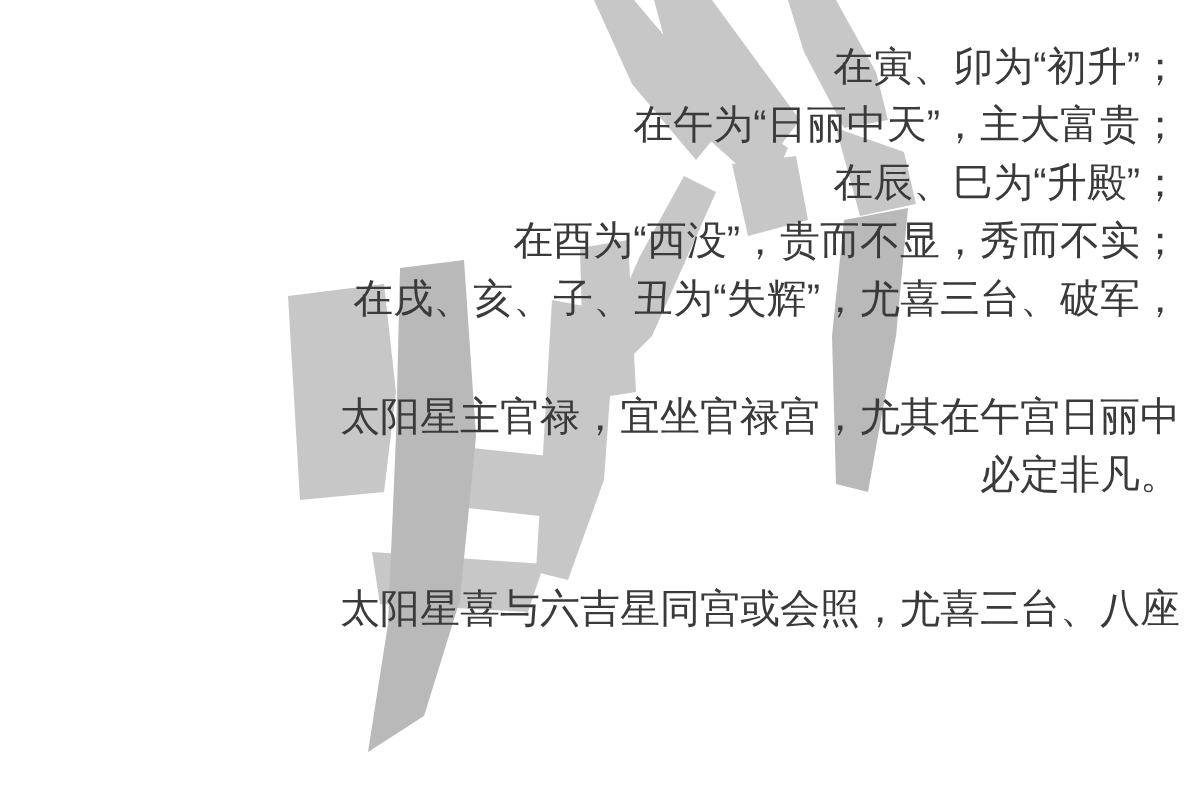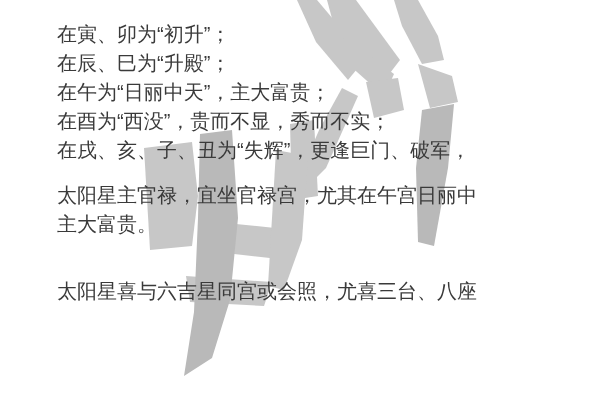--- a/index.html
+++ b/index.html
@@ -7,40 +7,41 @@
     padding: 0;
     background: #ffffff;
   }
   .page {
     position: relative;
     width: 600px;
     height: 400px;
     overflow: hidden;
     background: #ffffff;
     font-family: "Liberation Sans", sans-serif;
+    text-align: right;
   }
   .watermark {
     position: absolute;
     left: 0;
     top: 0;
     width: 600px;
     height: 400px;
     z-index: 0;
     pointer-events: none;
   }
   .content {
     position: absolute;
     left: 57px;
     top: 20px;
     right: 10px;
     z-index: 1;
     color: #3a3a3a;
   }
   .para { margin: 0; padding: 0; }
-  .para + .para-2 { margin-top: 16px; }
+  .para + .para-2 { margin-top: 30px; }
   .para + .para-3 { margin-top: 38px; }
   .line {
     height: 29px;
     line-height: 29px;
     font-size: 20px;
     white-space: nowrap;
     letter-spacing: 0px;
   }
 </style>
 </head>
@@ -66,29 +67,29 @@
     <g fill="#b9b9b9">
       <path d="M422,110 L454,104 L448,168 L434,246 L418,242 L416,168 Z"></path>
       <path d="M200,134 L232,130 L238,218 L230,300 L212,358 L184,376 L194,312 L198,218 Z"></path>
     </g>
   </svg>
 
   <div class="content">
 
     <div class="para para-1">
       <div class="line">在寅、卯为“初升”；</div>
+      <div class="line">在午为“日丽中天”，主大富贵；</div>
       <div class="line">在辰、巳为“升殿”；</div>
-      <div class="line">在午为“日丽中天”，主大富贵；</div>
       <div class="line">在酉为“西没”，贵而不显，秀而不实；</div>
-      <div class="line">在戌、亥、子、丑为“失辉”，更逢巨门、破军，</div>
+      <div class="line">在戌、亥、子、丑为“失辉”，尤喜三台、破军，</div>
     </div>
 
     <div class="para para-2">
       <div class="line">太阳星主官禄，宜坐官禄宫，尤其在午宫日丽中</div>
-      <div class="line">主大富贵。</div>
+      <div class="line">必定非凡。</div>
     </div>
 
     <div class="para para-3">
       <div class="line">太阳星喜与六吉星同宫或会照，尤喜三台、八座</div>
     </div>
 
   </div>
 </div>
 
 </body></html>

